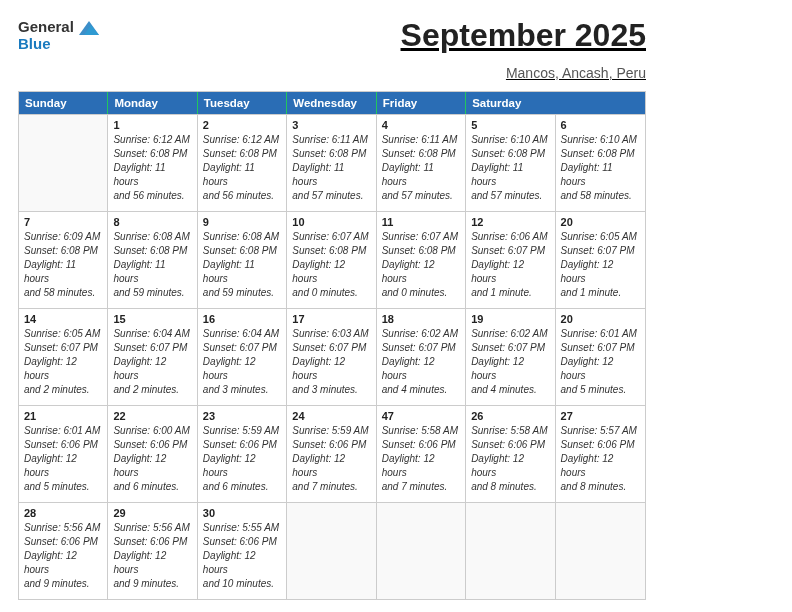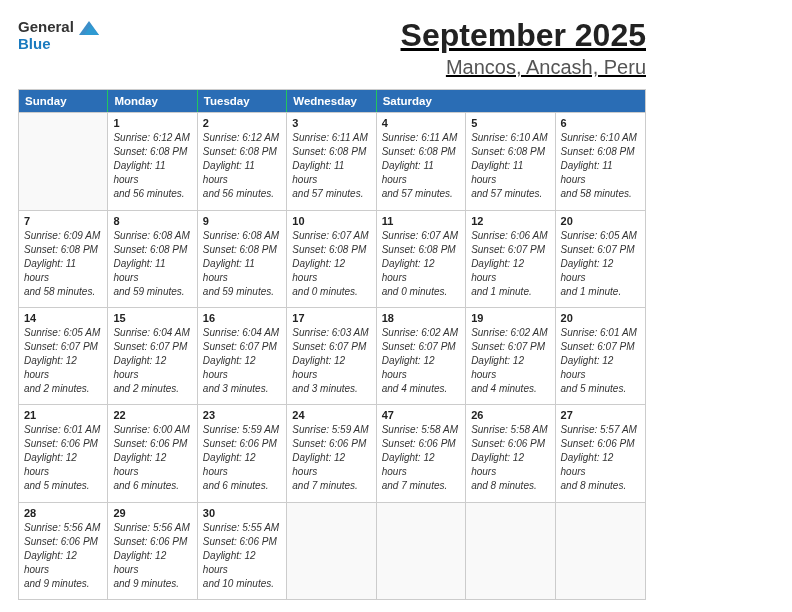--- a/index.html
+++ b/index.html
@@ -31,23 +31,23 @@
       text-align: right;
       text-decoration: underline;
     }
     .month-title {
       font-size: 32px;
       font-weight: bold;
       color: #222;
       line-height: 1.1;
     }
     .location {
-      font-size: 20px;
+      font-size: 14px;
       color: #555;
-      margin-top: 3px;
+      margin-top: 12px;
     }
     .calendar {
       flex: 1;
       display: flex;
       flex-direction: column;
       border: 1px solid #ccc;
     }
     .cal-header {
       display: grid;
       grid-template-columns: repeat(7, 1fr);
@@ -119,20 +119,21 @@
       <div class="location">Mancos, Ancash, Peru</div>
     </div>
   </div>
 
   <div class="calendar">
     <div class="cal-header">
     <div class="cal-header-cell">Sunday</div>
         <div class="cal-header-cell">Monday</div>
         <div class="cal-header-cell">Tuesday</div>
         <div class="cal-header-cell">Wednesday</div>
+        <div class="cal-header-cell">Friday</div>
         <div class="cal-header-cell">Saturday</div>
       </div>
     <div class="cal-body">
     <div class="cal-row">
           <div class="cal-cell empty"></div>
           <div class="cal-cell">
             <span class="day-num">1</span>
             <div class="cell-text">Sunrise: 6:12 AM<br>Sunset: 6:08 PM<br>Daylight: 11 hours<br>and 56 minutes.</div>
           </div>
           <div class="cal-cell">

